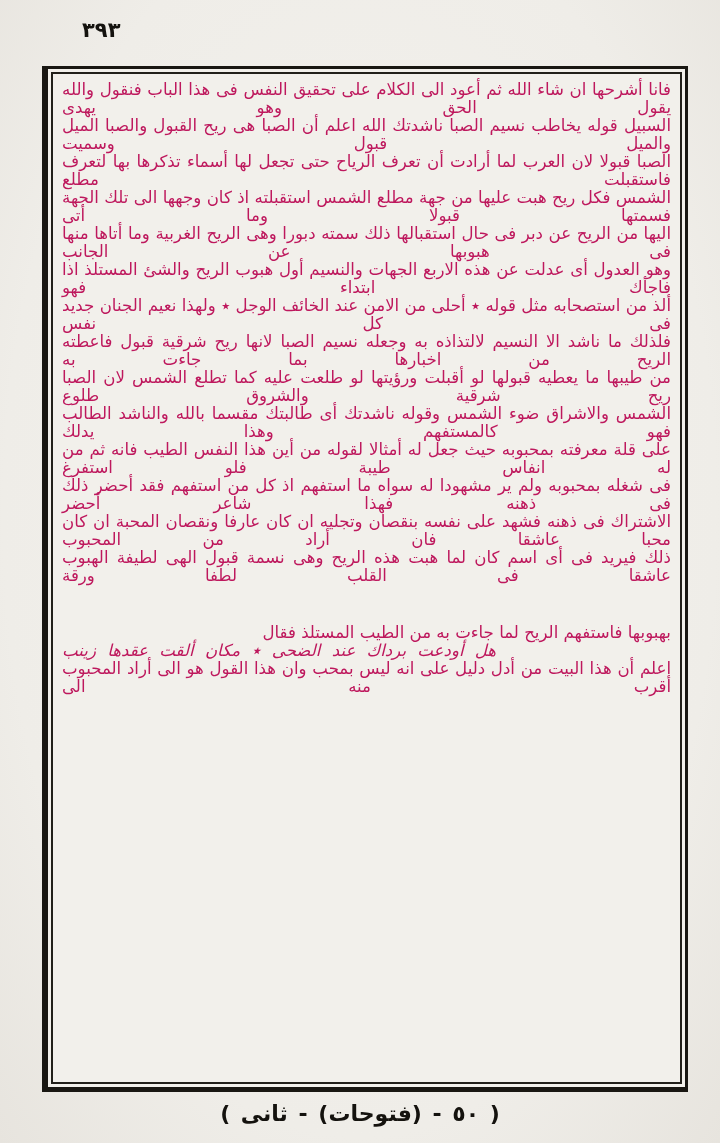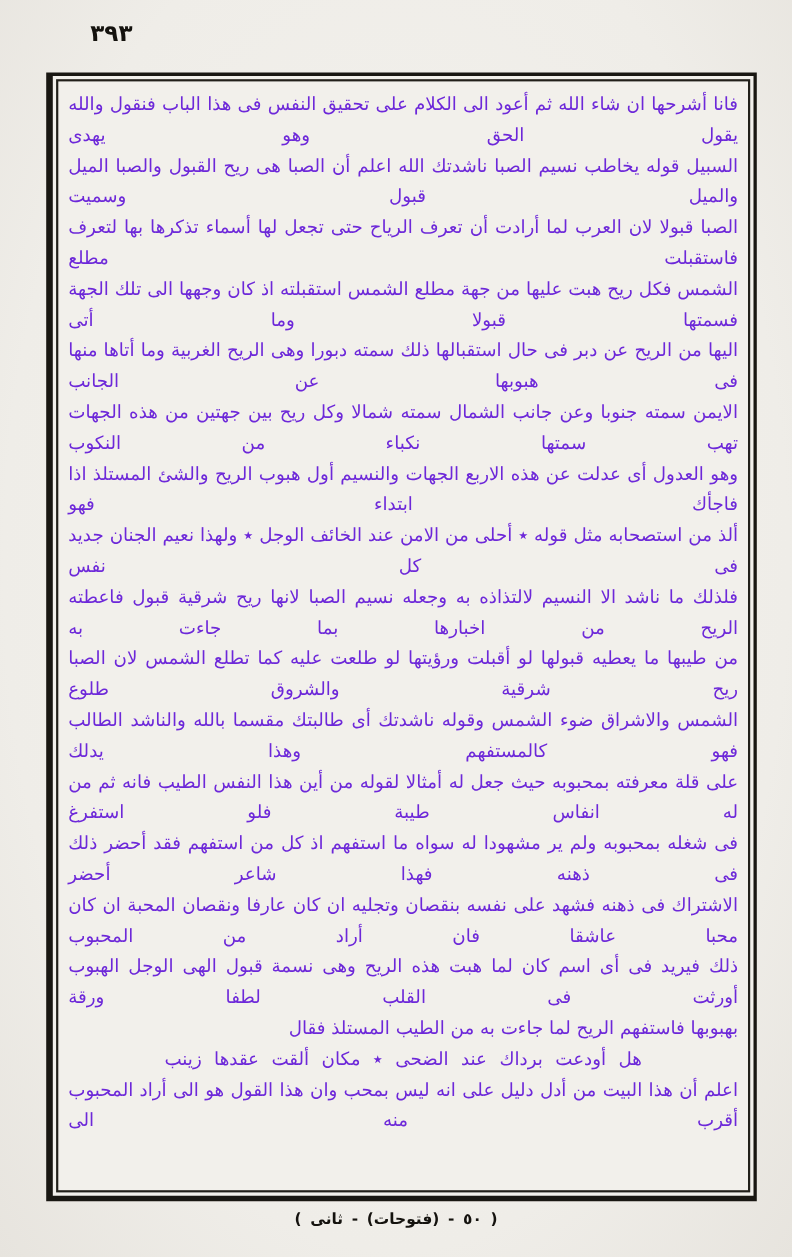--- a/index.html
+++ b/index.html
@@ -22,55 +22,54 @@
     padding:3px;
     background:#f2f0eb;
   }
   .frame-inner{
     box-sizing:border-box;width:100%;height:100%;
     border:2px solid #22201a;
     padding:7px 9px 4px 9px;overflow:hidden;
   }
   .text-block{direction:rtl;}
   .line{
-    font-size:16.6px;line-height:28.0px;white-space:nowrap;
-    color:#6d28d9;
+    font-size:16.6px;line-height:18px;white-space:nowrap;
+    color:#be185d;
   }
   .line.j{white-space:normal;text-align:justify;text-align-last:justify;text-justify:inter-word;}
-  .line.s{white-space:normal;text-align:right;}
-  .line.v{white-space:normal;text-align:center;word-spacing:6px;}
+  .line.s{white-space:normal;text-align:right;margin-top:39px;}
+  .line.v{white-space:normal;text-align:left;word-spacing:6px;font-style:italic;}
   .footer{
     position:absolute;top:1101px;left:0;width:100%;
-    text-align:center;font-size:14px;font-weight:bold;color:#14120e;
+    text-align:center;font-size:22px;font-weight:bold;color:#14120e;
     direction:rtl;word-spacing:3px;
   }
 </style>
 </head>
 <body>
 
 <div class="page-number">٣٩٣</div>
 
 <div class="frame-outer">
   <div class="frame-inner">
     <div class="text-block" id="text-block">
         <div class="line j">فانا أشرحها ان شاء الله ثم أعود الى الكلام على تحقيق النفس فى هذا الباب فنقول والله يقول الحق وهو يهدى</div>
         <div class="line j">السبيل قوله يخاطب نسيم الصبا ناشدتك الله اعلم أن الصبا هى ريح القبول والصبا الميل والميل قبول وسميت</div>
         <div class="line j">الصبا قبولا لان العرب لما أرادت أن تعرف الرياح حتى تجعل لها أسماء تذكرها بها لتعرف فاستقبلت مطلع</div>
         <div class="line j">الشمس فكل ريح هبت عليها من جهة مطلع الشمس استقبلته اذ كان وجهها الى تلك الجهة فسمتها قبولا وما أتى</div>
         <div class="line j">اليها من الريح عن دبر فى حال استقبالها ذلك سمته دبورا وهى الريح الغربية وما أتاها منها فى هبوبها عن الجانب</div>
-        <div class="line j">الايمن سمته جنوبا وعن جانب الشمال سمته شمالا وكل ريح بين جهتين من هذه الجهات تهب سمتها نكباء من النكوب</div>
         <div class="line j">وهو العدول أى عدلت عن هذه الاربع الجهات والنسيم أول هبوب الريح والشئ المستلذ اذا فاجأك ابتداء فهو</div>
         <div class="line j">ألذ من استصحابه مثل قوله ٭ أحلى من الامن عند الخائف الوجل ٭ ولهذا نعيم الجنان جديد فى كل نفس</div>
         <div class="line j">فلذلك ما ناشد الا النسيم لالتذاذه به وجعله نسيم الصبا لانها ريح شرقية قبول فاعطته الريح من اخبارها بما جاءت به</div>
         <div class="line j">من طيبها ما يعطيه قبولها لو أقبلت ورؤيتها لو طلعت عليه كما تطلع الشمس لان الصبا ريح شرقية والشروق طلوع</div>
         <div class="line j">الشمس والاشراق ضوء الشمس وقوله ناشدتك أى طالبتك مقسما بالله والناشد الطالب فهو كالمستفهم وهذا يدلك</div>
         <div class="line j">على قلة معرفته بمحبوبه حيث جعل له أمثالا لقوله من أين هذا النفس الطيب فانه ثم من له انفاس طيبة فلو استفرغ</div>
         <div class="line j">فى شغله بمحبوبه ولم ير مشهودا له سواه ما استفهم اذ كل من استفهم فقد أحضر ذلك فى ذهنه فهذا شاعر أحضر</div>
         <div class="line j">الاشتراك فى ذهنه فشهد على نفسه بنقصان وتجليه ان كان عارفا ونقصان المحبة ان كان محبا عاشقا فان أراد من المحبوب</div>
-        <div class="line j">ذلك فيريد فى أى اسم كان لما هبت هذه الريح وهى نسمة قبول الهى الوجل الهبوب أورثت فى القلب لطفا ورقة</div>
+        <div class="line j">ذلك فيريد فى أى اسم كان لما هبت هذه الريح وهى نسمة قبول الهى لطيفة الهبوب عاشقا فى القلب لطفا ورقة</div>
         <div class="line s">بهبوبها فاستفهم الريح لما جاءت به من الطيب المستلذ فقال</div>
         <div class="line v">هل أودعت برداك عند الضحى ٭ مكان ألقت عقدها زينب</div>
         <div class="line j">اعلم أن هذا البيت من أدل دليل على انه ليس بمحب وان هذا القول هو الى أراد المحبوب أقرب منه الى</div>
       </div>
   </div>
 </div>
 
 <div class="footer">( ٥٠ - (فتوحات) - ثانى )</div>
 
 </body></html>

